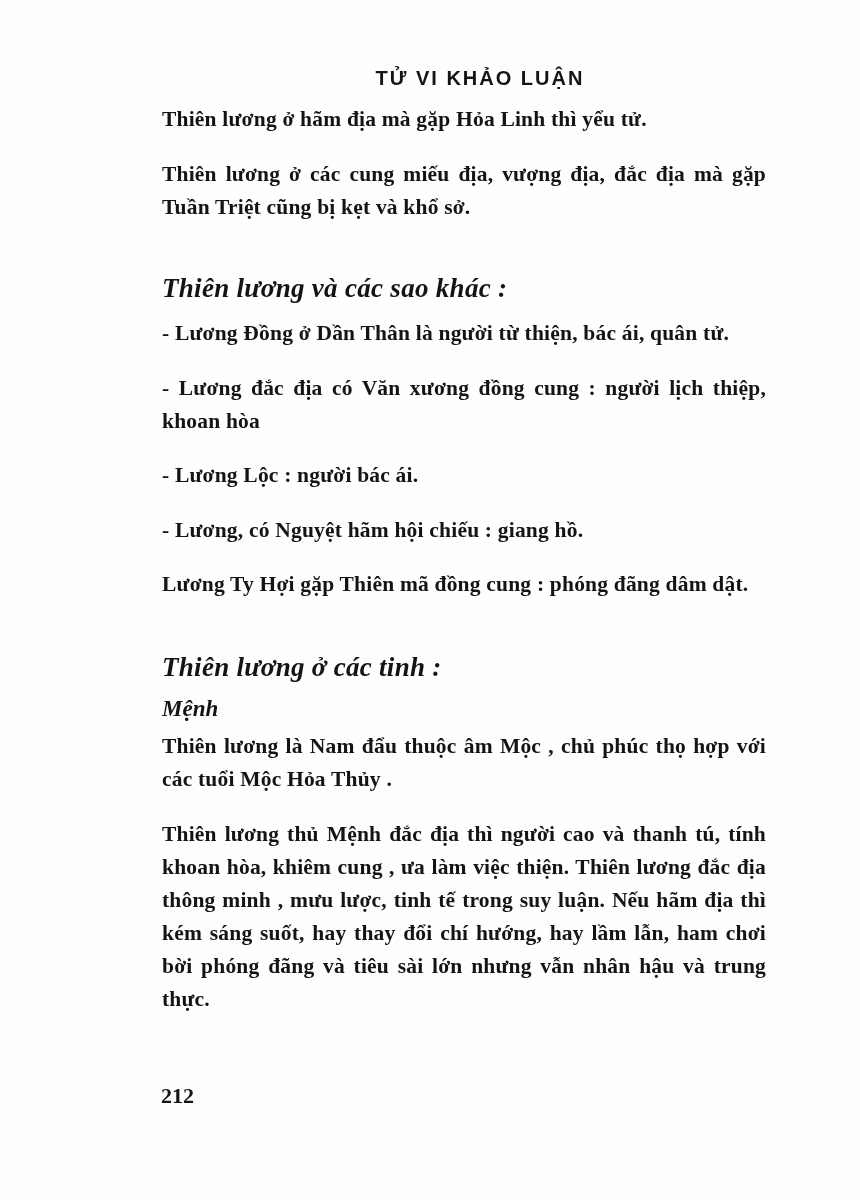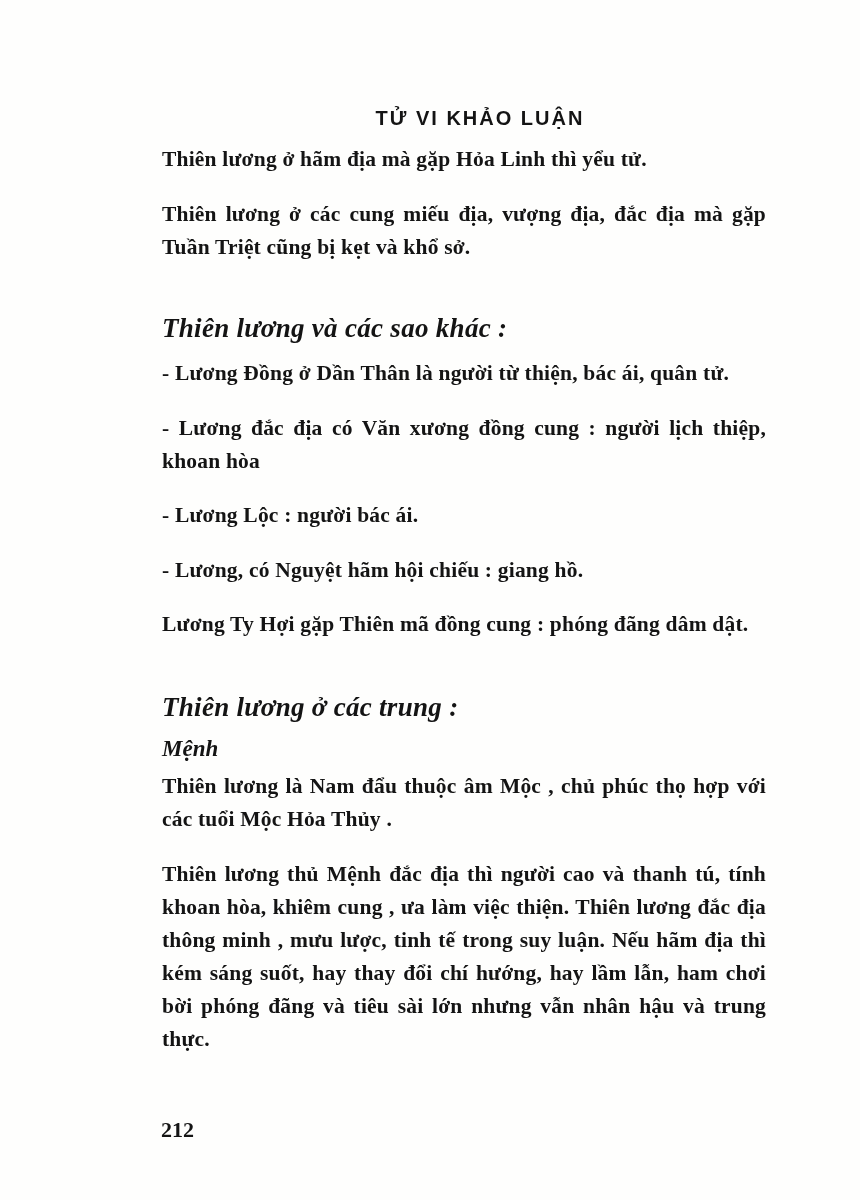--- a/index.html
+++ b/index.html
@@ -12,21 +12,21 @@
     width: 860px;
     height: 1200px;
     background: #fefefd;
     overflow: hidden;
     font-family: "Liberation Serif", serif;
     color: #141414;
   }
   .column {
     margin-left: 162px;
     width: 604px;
-    padding-top: 107px;
+    padding-top: 67px;
   }
   .running-header {
     text-align: center;
     font-family: "Liberation Sans", sans-serif;
     font-size: 20px;
     font-weight: 700;
     letter-spacing: 2px;
     transform: translateX(16px);
     white-space: nowrap;
   }
@@ -53,21 +53,21 @@
     margin-top: 13px;
     font-size: 23px;
     font-weight: 700;
     font-style: italic;
   }
   .p-palace-1 { margin-top: 8px; }
   .p-palace-2 { margin-top: 12px; }
   .page-number {
     position: absolute;
     left: 161px;
-    top: 1117px;
+    top: 1083px;
     font-size: 22px;
     font-weight: 700;
     font-family: "Liberation Serif", serif;
     color: #141414;
   }
 </style>
 </head>
 <body>
 
 <div class="page">
@@ -85,21 +85,21 @@
     <p class="body-text star-item">- Lương Đồng ở Dần Thân là người từ thiện, bác ái, quân tử.</p>
 
     <p class="body-text star-item">- Lương đắc địa có Văn xương đồng cung : người lịch thiệp, khoan hòa</p>
 
     <p class="body-text star-item">- Lương Lộc : người bác ái.</p>
 
     <p class="body-text star-item">- Lương, có Nguyệt hãm hội chiếu : giang hồ.</p>
 
     <p class="body-text star-item">Lương Ty Hợi gặp Thiên mã đồng cung : phóng đãng dâm dật.</p>
 
-    <div class="section-heading heading-palaces">Thiên lương ở các trung :</div>
+    <div class="section-heading heading-palaces">Thiên lương ở các tinh :</div>
 
     <div class="subheading">Mệnh</div>
 
     <p class="body-text p-palace-1">Thiên lương là Nam đẩu thuộc âm Mộc , chủ phúc thọ hợp với các tuổi Mộc Hỏa Thủy .</p>
 
     <p class="body-text p-palace-2">Thiên lương thủ Mệnh đắc địa thì người cao và thanh tú, tính khoan hòa, khiêm cung , ưa làm việc thiện. Thiên lương đắc địa thông minh , mưu lược, tinh tế trong suy luận. Nếu hãm địa thì kém sáng suốt, hay thay đổi chí hướng, hay lầm lẫn, ham chơi bời phóng đãng và tiêu sài lớn nhưng vẫn nhân hậu và trung thực.</p>
 
   </div>
 
   <div class="page-number">212</div>

